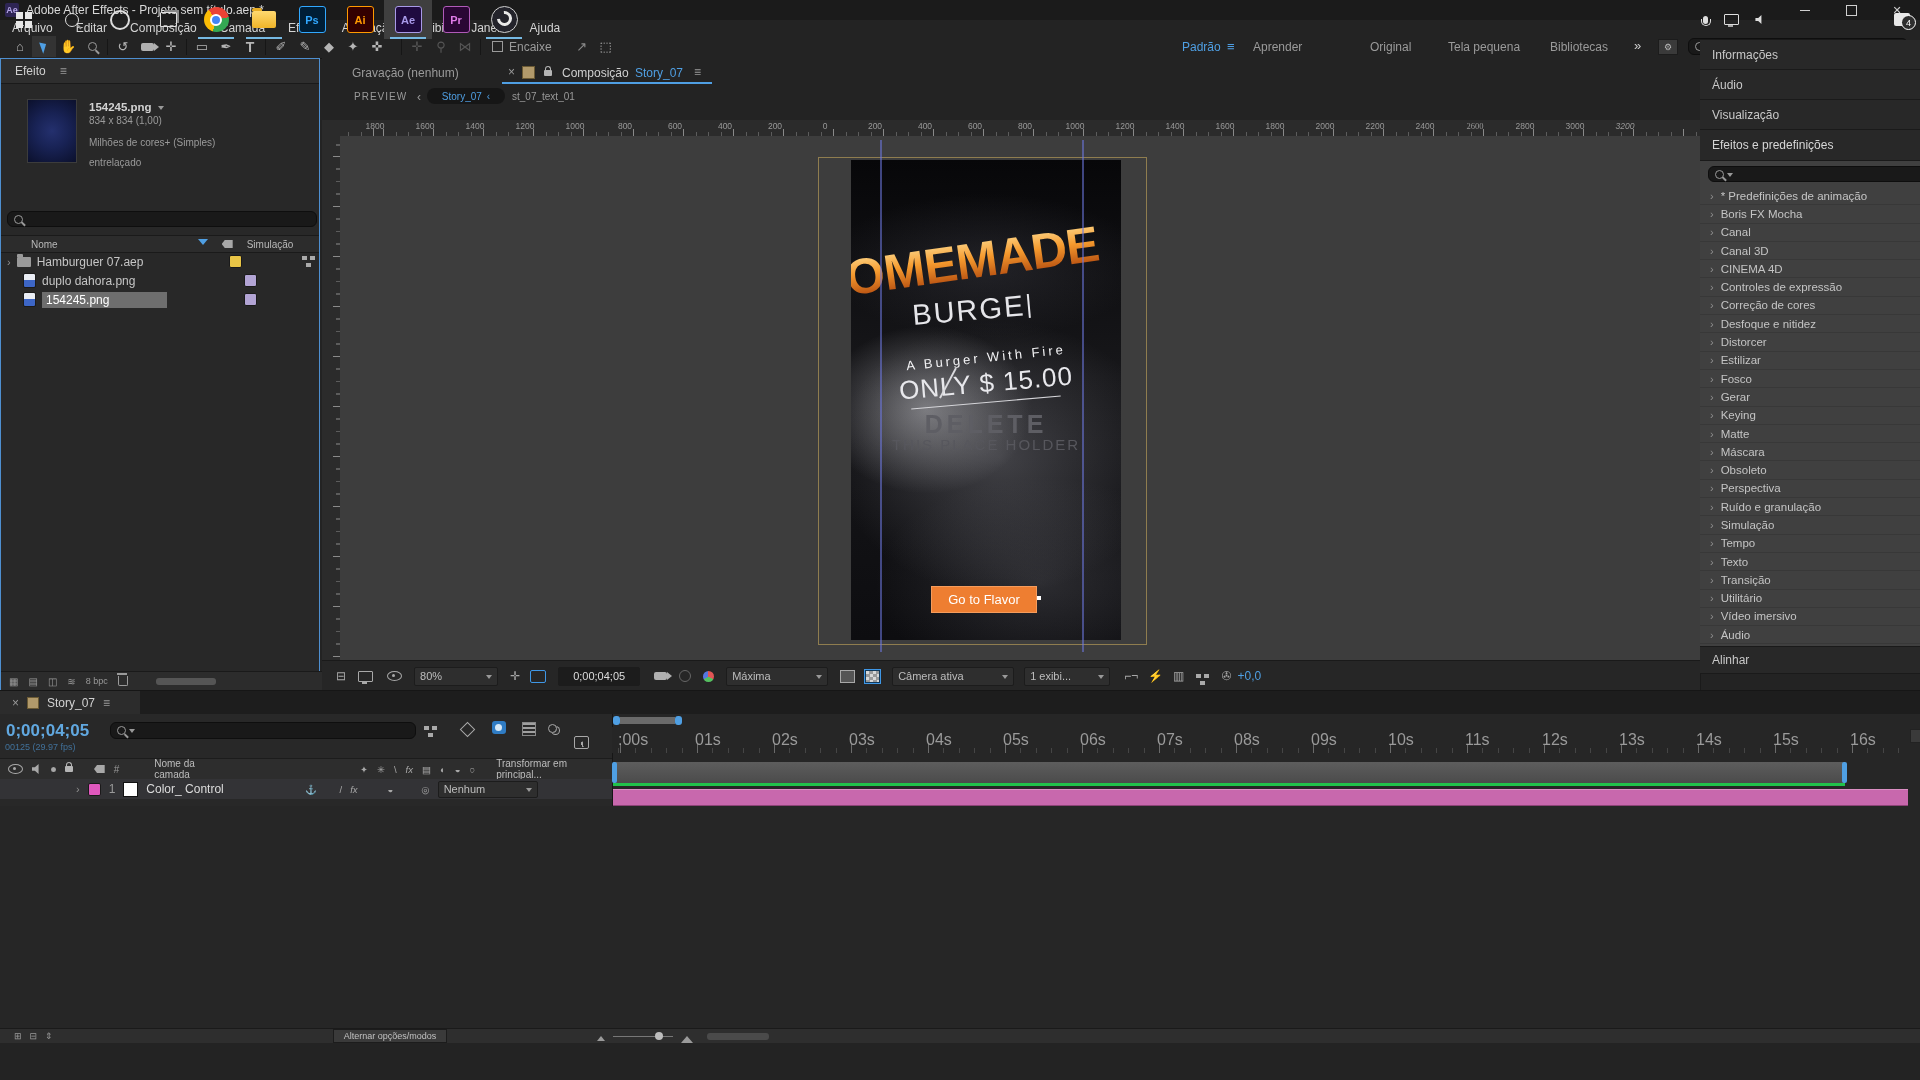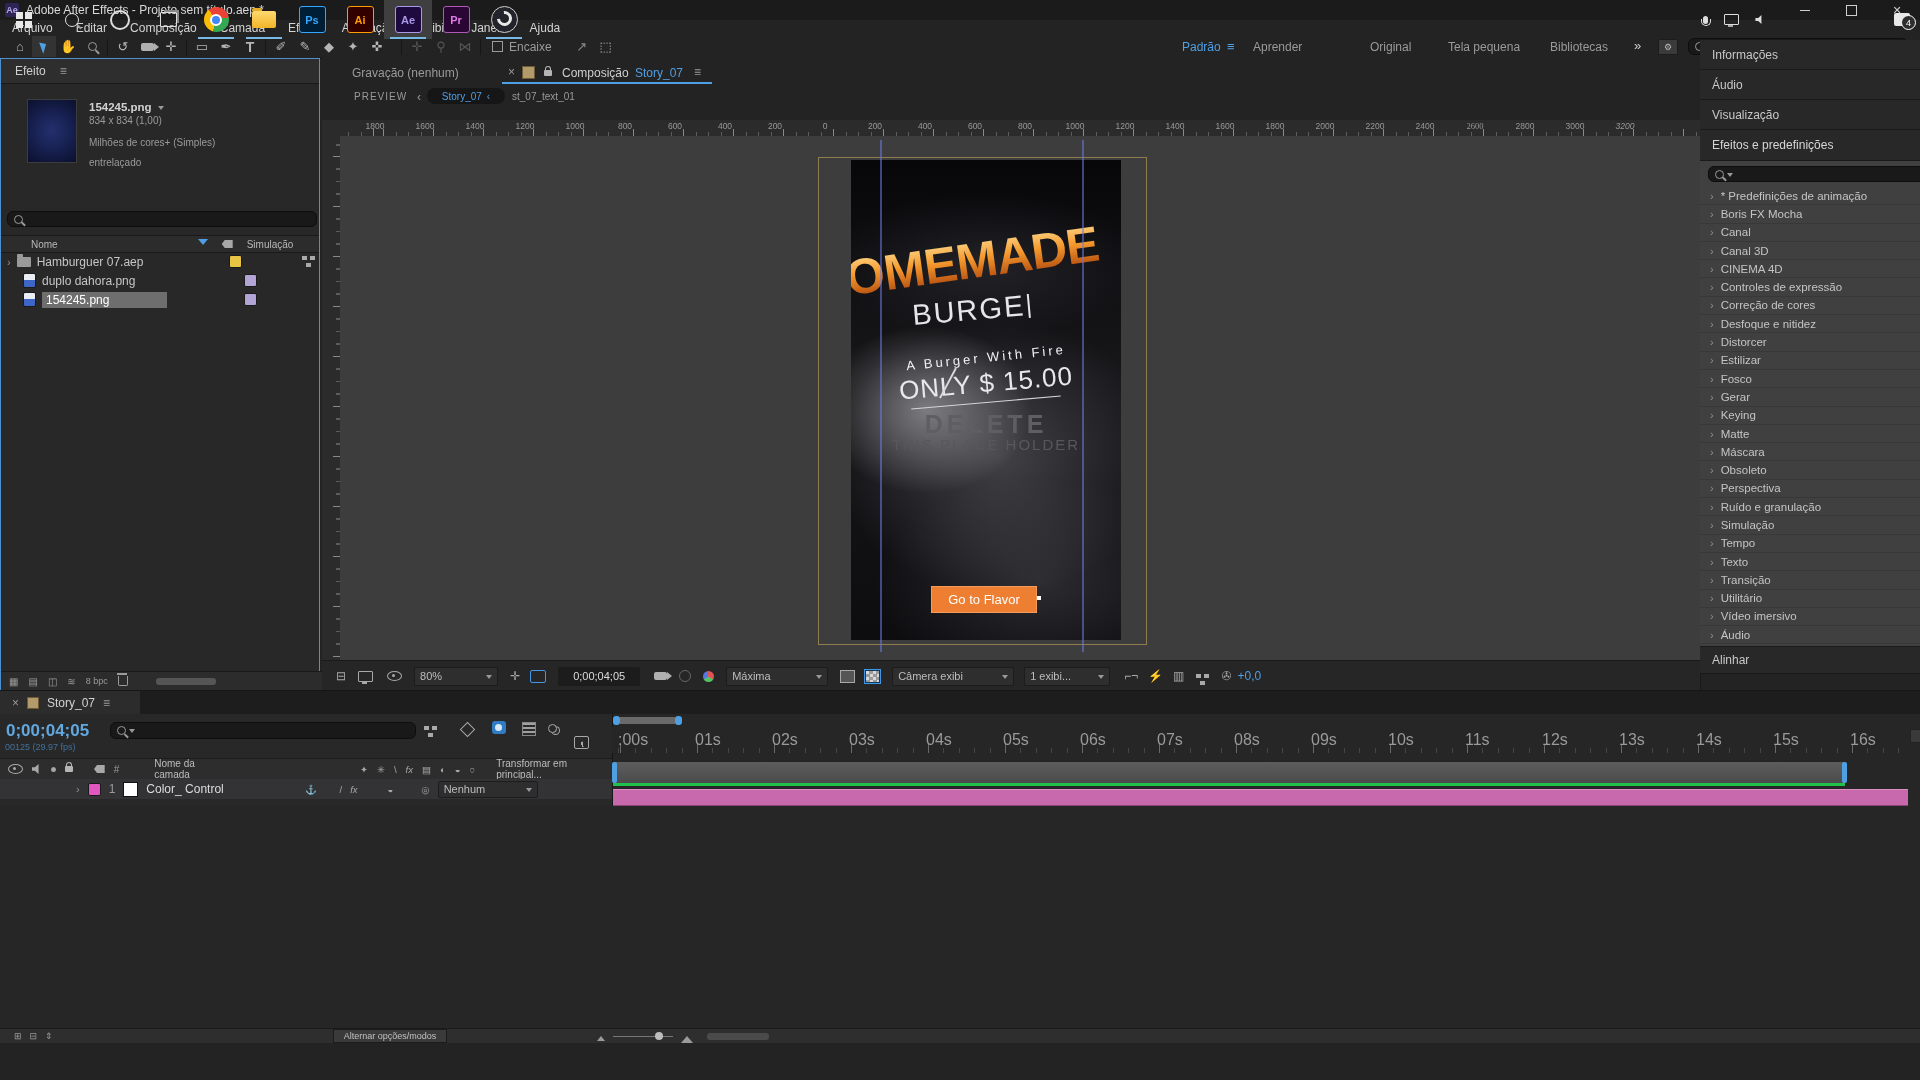--- a/index.html
+++ b/index.html
@@ -345,21 +345,21 @@
       <div style="margin-left:12px;width:11px;height:11px;border-radius:50%;background:conic-gradient(#e05555 0 33%,#55c060 0 66%,#5577e0 0);"></div>
       <div class="dd" style="margin-left:12px;width:90px;height:17px;">
           <span>Máxima</span>
           <div class="car"></div>
         </div>
       <div style="margin-left:12px;width:13px;height:11px;border:1px solid #a8a8a8;background:#555;"></div>
       <div class="hlbox" style="margin-left:10px;padding:1px;">
           <div class="ic-check"></div>
         </div>
       <div class="dd" style="margin-left:12px;width:110px;height:17px;">
-          <span>Câmera exibi</span>
+          <span>Câmera ativa</span>
           <div class="car"></div>
         </div>
       <div class="dd" style="margin-left:10px;width:74px;height:17px;">
           <span>1 exibi...</span>
           <div class="car"></div>
         </div>
       <span style="margin-left:14px;color:#a8a8a8;">⌐¬</span>
       <span style="margin-left:10px;color:#a8a8a8;">⚡</span>
       <span style="margin-left:10px;color:#a8a8a8;">▥</span>
       <div class="ic-flow" style="margin-left:12px;margin-top:6px;"></div>

